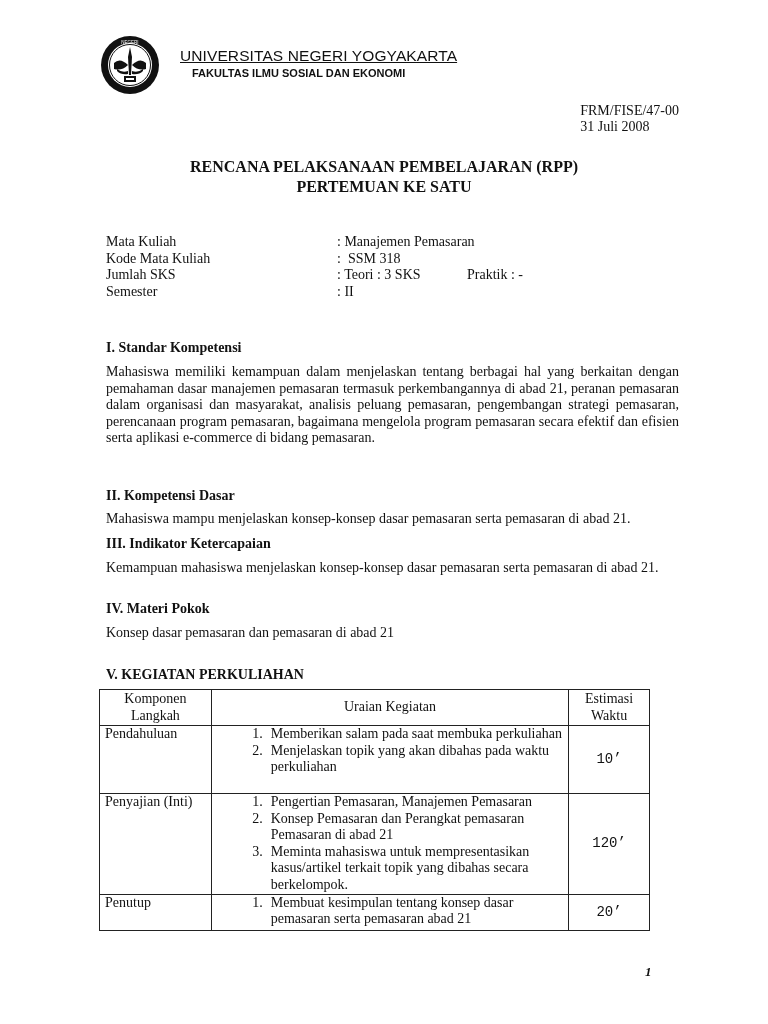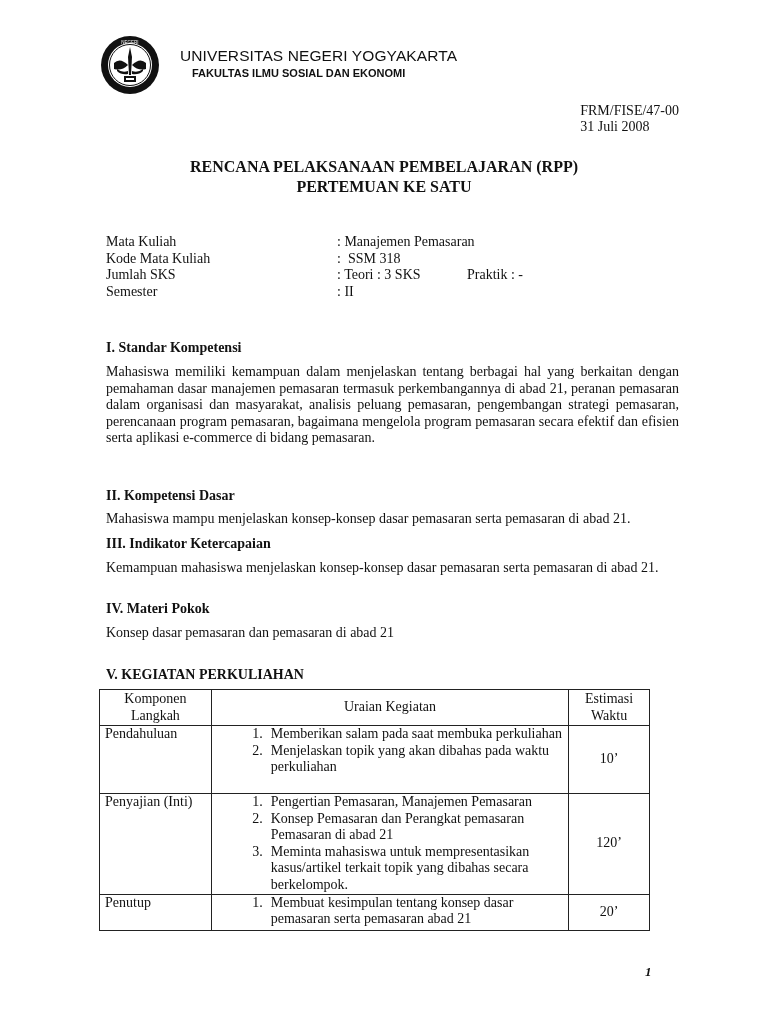--- a/index.html
+++ b/index.html
@@ -21,20 +21,21 @@
     .logo {
       left: 100px; top: 35px; width: 60px; height: 60px;
     }
     .uni-name {
       left: 180px; top: 47px;
       font-family: "Liberation Sans", sans-serif;
       font-size: 15.5px;
       letter-spacing: 0.1px;
       color: #111;
       white-space: nowrap;
+      text-decoration: underline;
     }
     .fac-name {
       left: 192px; top: 67px;
       font-family: Liberation Sans, sans-serif;
       font-size: 11px;
       font-weight: bold;
       color: #111;
       white-space: nowrap;
     }
     .form-code {
@@ -89,21 +90,21 @@
     .act-table td, .act-table th {
       border: 1.3px solid #222;
       vertical-align: top;
       padding: 0 5px;
       font-weight: normal;
     }
     .act-table th { text-align: center; vertical-align: middle; }
     .col1 { width: 101px; }
     .col2 { width: 348px; }
     .col3 { width: 70px; }
-    .time-cell { text-align: center; vertical-align: middle !important; }
+    .time-cell { text-align: center; vertical-align: middle !important; font-family: Liberation Mono, monospace; }
     .act-list {
       margin: 0; padding: 0; list-style: none;
     }
     .act-list li {
       display: flex;
     }
     .act-list .num {
       width: 46px; text-align: right; padding-right: 8px; flex-shrink: 0;
     }
     .act-list .txt { flex: 1; }

